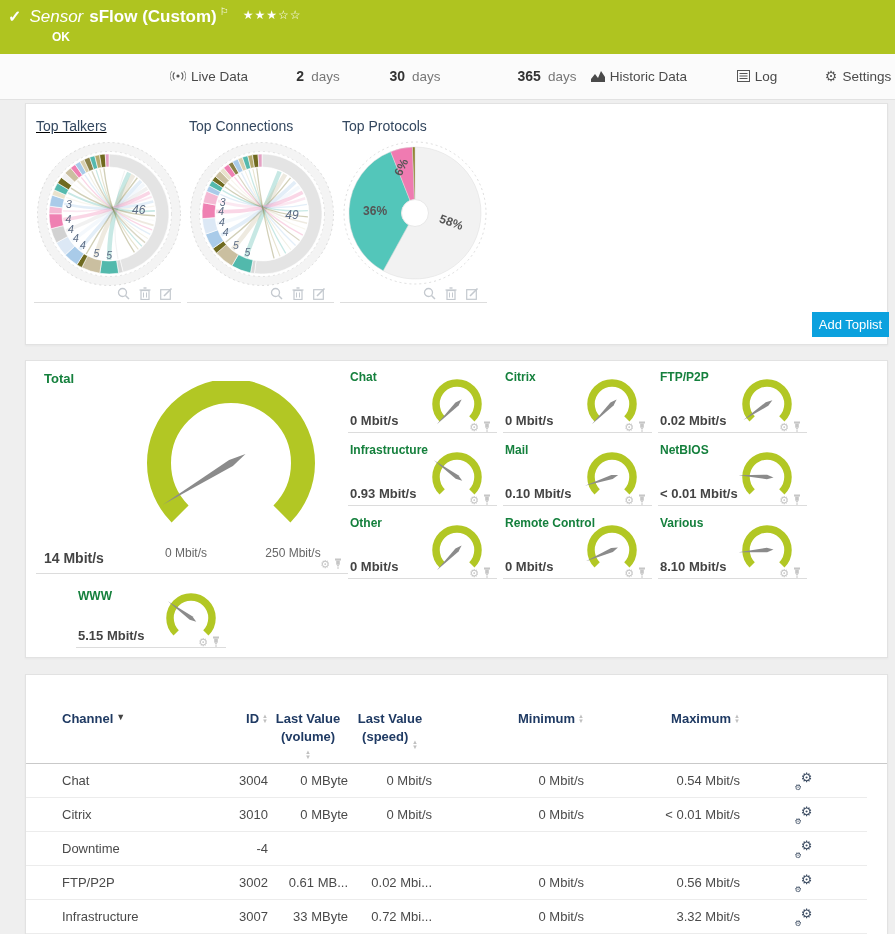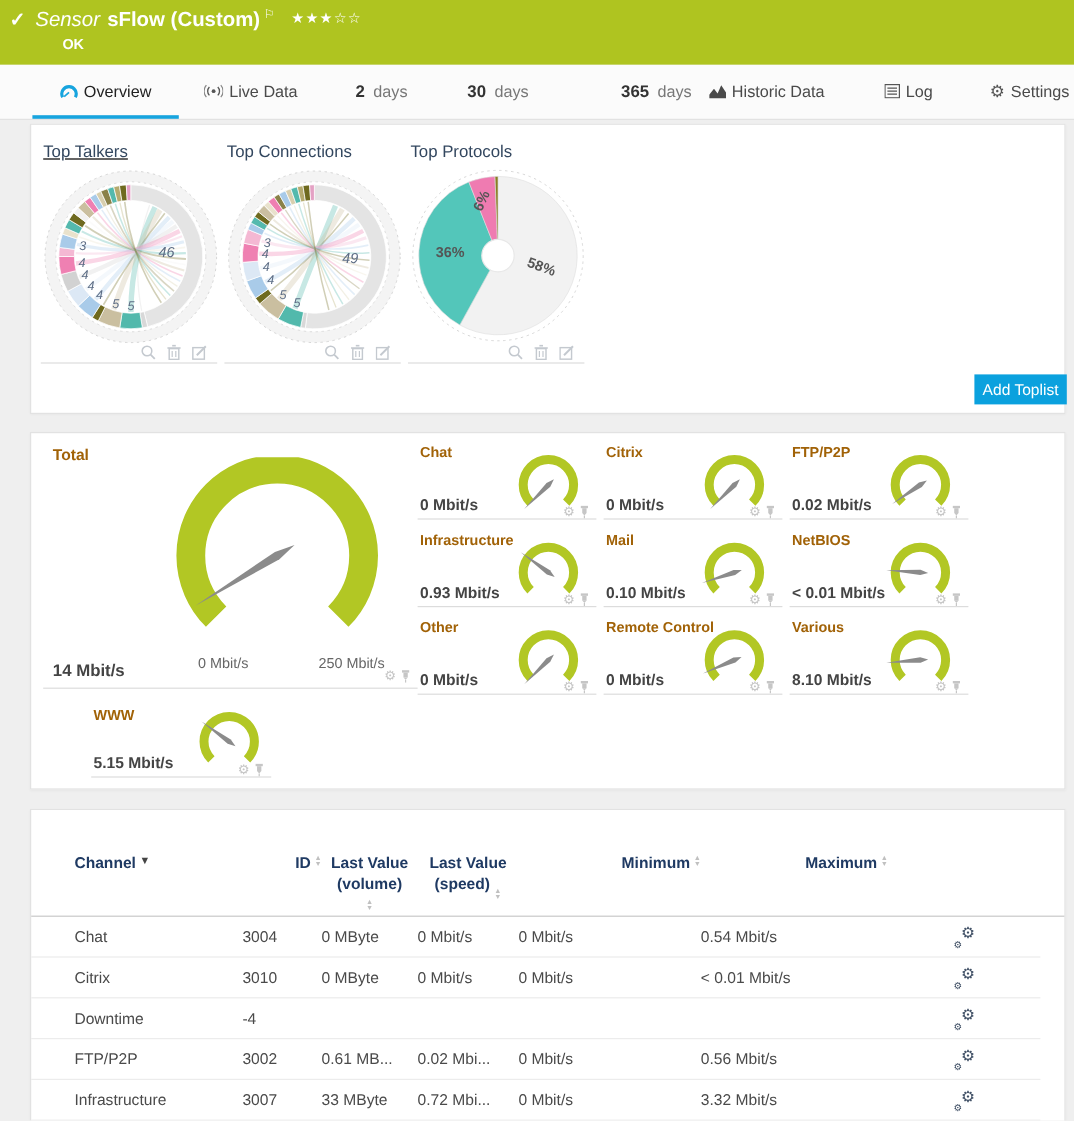--- a/index.html
+++ b/index.html
@@ -33,21 +33,21 @@
   
   .tl{position:absolute;top:10px;width:147px;height:188px;border-bottom:1px solid #ddd;}
   .tl-title{font-size:14px;color:#33475f;padding:4px 0 0 2px;}
   .tl svg.chart{display:block;margin:4px auto 0 auto;}
   .tl-icons{position:absolute;right:8px;bottom:2px;display:flex;gap:9px;}
   .tl-icons svg{display:block;}
   .btn-add{position:absolute;left:786px;top:208px;width:77px;height:25px;background:#0ba1de;color:#fff;border:none;
            font-size:13px;font-family:"Liberation Sans",sans-serif;cursor:pointer;padding:0;}
 
   
-  .cell-label{font-size:12px;font-weight:bold;color:#a16207;}
+  .cell-label{font-size:12px;font-weight:bold;color:#15803d;}
   .cell-value{font-size:13px;font-weight:bold;color:#444;}
   .cell-icons{position:absolute;display:flex;gap:4px;align-items:center;color:#c6c6c6;}
   .cell-icons .gear-sm{font-size:11px;color:#c6c6c6;line-height:10px;}
   .cell-total{position:absolute;left:10px;top:6px;width:312px;height:206px;border-bottom:1px solid #dcdcdc;}
   .cell-total .cell-label{position:absolute;left:8px;top:4px;font-size:13px;}
   .cell-total .cell-value{position:absolute;left:8px;top:183px;font-size:14px;}
   .cell-total svg.g-big{position:absolute;left:95px;top:14px;}
   .g-min,.g-max{position:absolute;top:179px;font-size:12px;color:#666;width:90px;text-align:center;}
   .g-min{left:105px;} .g-max{left:212px;}
   .cell-total .cell-icons{right:6px;bottom:4px;}
@@ -64,21 +64,21 @@
           font-size:13px;font-weight:bold;color:#1f3a63;}
   .th{display:flex;align-items:flex-start;gap:3px;}
   .th.r{justify-content:flex-end;}
   .th.c{flex-direction:column;align-items:center;text-align:center;}
   .sort{display:inline-flex;flex-direction:column;font-size:6px;line-height:5px;color:#c0c0c0;position:relative;top:3px;}
   .chan-arrow{font-size:9px;color:#444;position:relative;top:1px;}
   .t-sep{position:absolute;left:0;right:0;top:88px;border-top:1px solid #c9c9c9;}
   .t-body{position:absolute;top:89px;left:0;right:20px;}
   .trow{display:grid;grid-template-columns:140px 66px 80px 84px 152px 156px 1fr;height:33px;
         align-items:center;font-size:13px;color:#4a4a4a;border-bottom:1px solid #ececec;padding-left:36px;cursor:pointer;}
-  .td.r{text-align:left;}
+  .td.r{text-align:right;}
   .row-gear{justify-self:center;position:relative;width:18px;height:16px;cursor:pointer;}
   .row-gear .g1{position:absolute;right:0;top:-2px;font-size:13px;color:#3d4d63;line-height:14px;}
   .row-gear .g2{position:absolute;left:0;bottom:-3px;font-size:8px;color:#3d4d63;line-height:8px;}
 </style>
 </head>
 <body>
 
 <div class="page">
 
   <div class="hdr">
@@ -86,27 +86,20 @@
       <span class="hdr-check">✓</span>
       <span class="hdr-kind">Sensor</span>
       <span class="hdr-title">sFlow (Custom)</span>
       <span class="hdr-flag">⚐</span>
       <span class="hdr-stars">★★★☆☆</span>
     </div>
     <div class="hdr-status">OK</div>
   </div>
 
   <div class="tabs">
-    <div class="tab active" style="left:27px;width:122px;">
-      <svg width="15" height="13" viewBox="0 0 15 13">
-        <path d="M2.2 11 A6 6 0 1 1 12.8 11" fill="none" stroke="#17a4de" stroke-width="2.6"></path>
-        <line x1="7.5" y1="7" x2="3.5" y2="10.5" stroke="#17a4de" stroke-width="1.4"></line>
-      </svg>
-      <span>Overview</span>
-    </div>
     <div class="tab" style="left:160px;width:98px;">
       <svg width="16" height="12" viewBox="0 0 16 12">
         <circle cx="8" cy="6" r="1.6" fill="#555"></circle>
         <path d="M4.5 2.5 A5 5 0 0 0 4.5 9.5 M11.5 2.5 A5 5 0 0 1 11.5 9.5" fill="none" stroke="#555" stroke-width="1.1"></path>
         <path d="M2 1 A7.5 7.5 0 0 0 2 11 M14 1 A7.5 7.5 0 0 1 14 11" fill="none" stroke="#888" stroke-width="1"></path>
       </svg>
       <span>Live Data</span>
     </div>
     <div class="tab" style="left:288px;width:60px;">
       <span class="num">2</span>

